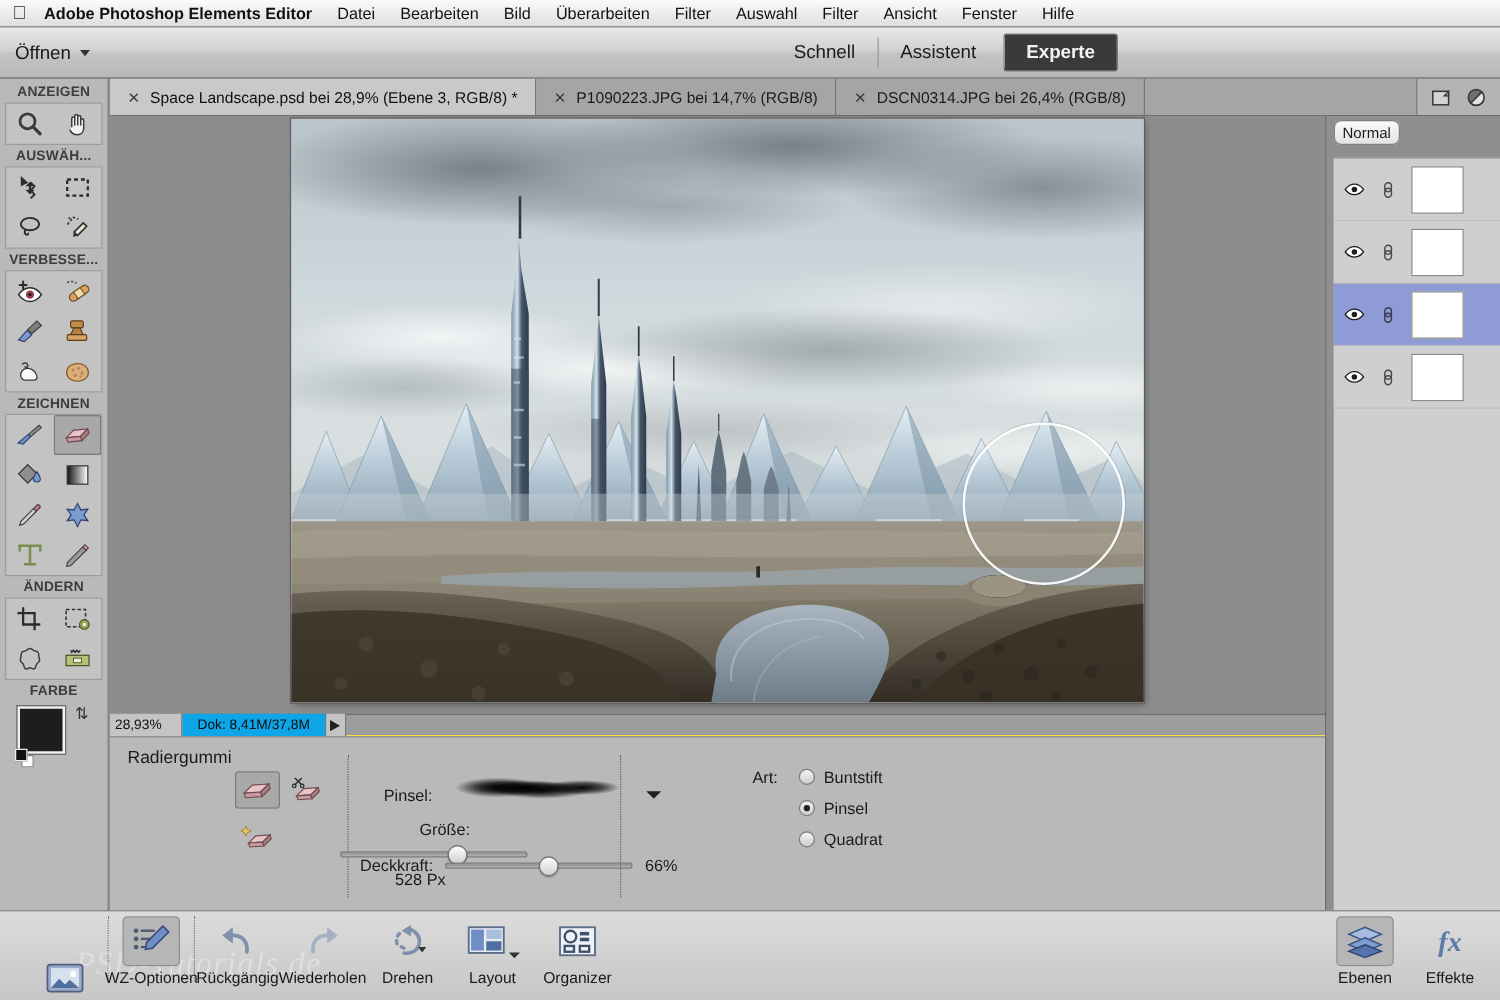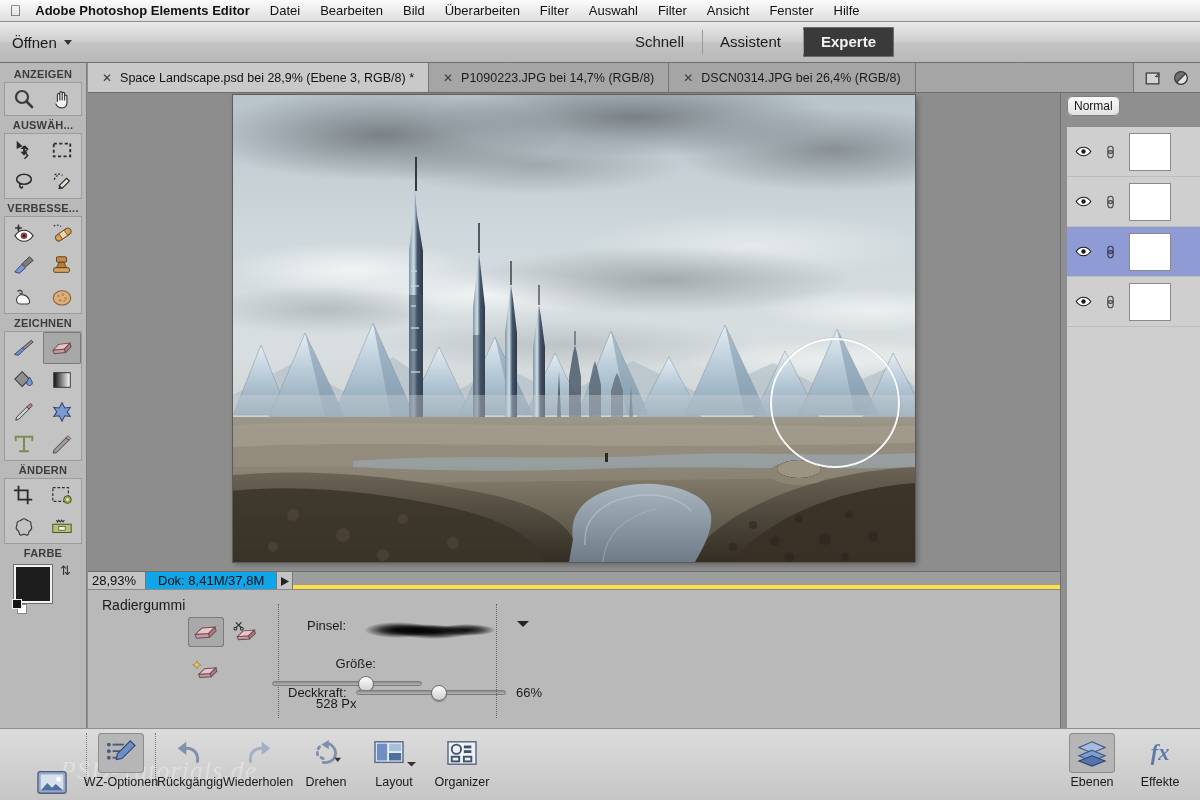--- a/index.html
+++ b/index.html
@@ -113,41 +113,41 @@
   }
   .brush-cursor {
     position:absolute; border:2px solid rgba(255,255,255,.92);
     border-radius:50%; box-shadow:0 0 1px rgba(0,0,0,.55);
     pointer-events:none;
   }
 
   
   .statusbar {
     position:absolute; left:88px; top:571px; right:140px; height:18px;
-    background:#9d9d9d; border-top:1px solid #6e6e6e; border-bottom:4px solid #fde047;
-    display:flex; font-size:13px; color:#0f0f0f;
+    background:#9d9d9d; border-top:1px solid #6e6e6e; border-bottom:1px solid #fde047;
+    display:flex; align-items:center; font-size:11px; color:#0f0f0f;
   }
   .st-zoom { width:58px; padding-left:4px; background:#c4c4c4; height:18px; line-height:18px; border-right:1px solid #777; }
   .st-doc { padding:0 12px; height:18px; line-height:18px; border-right:1px solid #777; background:#0ea5e9;}
   .st-arrow {
     width:16px; height:18px; background:#c4c4c4; border-right:1px solid #777;
     display:flex; align-items:center; justify-content:center;
   }
 
   
   .optpanel {
     position:absolute; left:88px; top:589px; right:0; height:139px;
     background:#b9b9b9; border-top:1px solid #8a8a8a;
   }
   .opt-title { position:absolute; left:14px; top:7px; font-size:14px; color:#1b1b1b; }
   .opt-icons { position:absolute; left:100px; top:27px; width:80px; height:70px; }
   .opt-icons .oi { position:absolute; width:36px; height:30px; display:flex; align-items:center; justify-content:center; }
   .opt-icons .oi.sel { background:#a9a9a9; box-shadow:0 0 0 1px #7c7c7c inset; border-radius:3px; }
   .vsep { position:absolute; top:14px; bottom:10px; width:0; border-left:1px dotted #666; }
-  .brushrow { position:absolute; left:200px; top:28px; display:flex; align-items:flex-start; gap:10px; }
+  .brushrow { position:absolute; left:200px; top:28px; display:flex; align-items:flex-end; gap:10px; }
   .lbl { font-size:13px; color:#1b1b1b; text-align:right; }
   .brush-preview {
     width:150px; height:26px; background:#b9b9b9; position:relative; overflow:hidden;
   }
   .sliderrow { position:absolute; display:flex; align-items:center; gap:10px; }
   .track { width:150px; height:5px; background:linear-gradient(#8e8e8e,#b4b4b4); border:1px solid #7c7c7c; border-radius:3px; position:relative; }
   .knob {
     position:absolute; top:-6px; width:16px; height:16px; border-radius:50%;
     background:linear-gradient(#fdfdfd,#cfcfcf); border:1px solid #6d6d6d;
     box-shadow:0 1px 1px rgba(0,0,0,.3);
@@ -719,20 +719,39 @@
     <div class="sliderrow" style="left:200px; top:95px;">
       <span class="lbl" style="width:58px;">Deckkraft:</span>
       <span class="track">
         <i class="knob" style="left:74px;"></i>
       </span>
       <span class="val">66%</span>
     </div>
 
     <div class="vsep" style="left:408px;"></div>
 
+    <div class="artbox">
+      <div class="radio-line">
+        <span class="art-label">Art:</span>
+        <span class="radio"></span>
+        <span>Buntstift</span>
+      </div>
+      <div class="radio-line">
+        <span class="art-label"></span>
+        <span class="radio on">
+            <i></i>
+          </span>
+        <span>Pinsel</span>
+      </div>
+      <div class="radio-line">
+        <span class="art-label"></span>
+        <span class="radio"></span>
+        <span>Quadrat</span>
+      </div>
+    </div>
 
     <div class="opt-tools">
       <svg width="17" height="17" viewBox="0 0 18 18">
         <circle cx="9" cy="9" r="8" fill="#8b8b8b" stroke="#5d5d5d"></circle>
         <text x="9" y="13" font-size="11" font-family="Liberation Sans" fill="#fff" text-anchor="middle" font-weight="bold">?</text>
       </svg>
       <svg width="18" height="15" viewBox="0 0 20 16">
         <path d="M1 3l2.5 3.5L6 3z" fill="#333"></path>
         <path d="M8 3h11M8 7.5h11M8 12h11" stroke="#333" stroke-width="1.8"></path>
       </svg>

